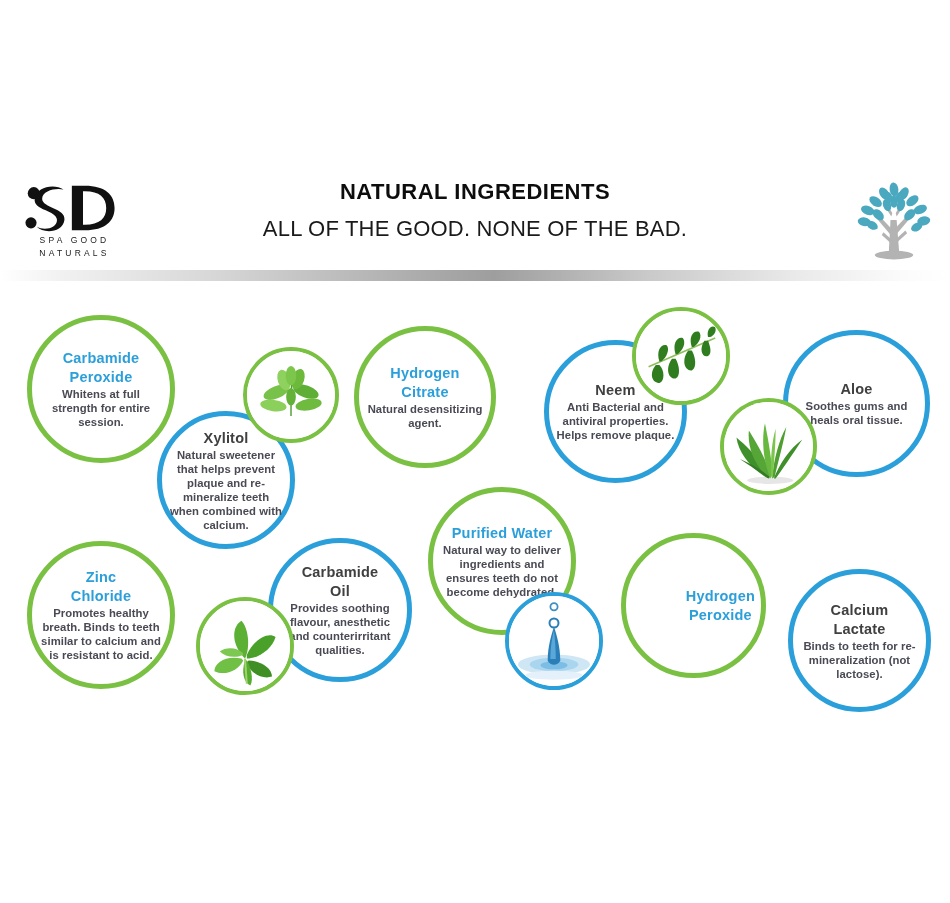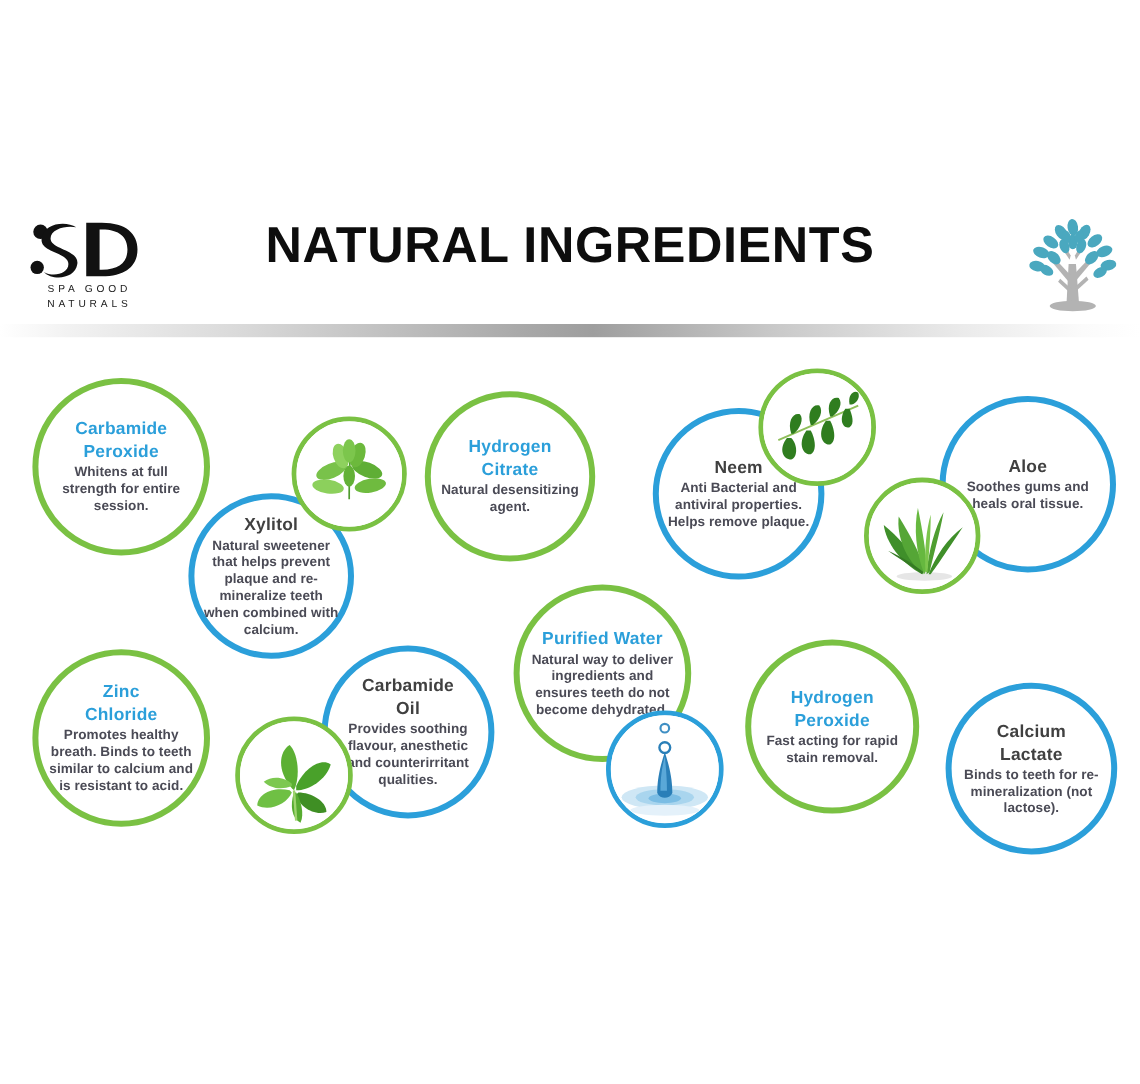--- a/index.html
+++ b/index.html
@@ -47,26 +47,26 @@
     white-space: nowrap;
   }
   .title-block {
     position: absolute;
     left: 0;
     top: 0;
     width: 950px;
     text-align: center;
   }
   .main-title {
-    font-size: 42px;
+    font-size: 22px;
     font-weight: bold;
     letter-spacing: 0.5px;
     color: #0d0d0d;
     line-height: 44px;
-    margin: 12px;
+    margin: 0;
   }
   .sub-title {
     font-size: 22px;
     font-weight: 400;
     letter-spacing: 0.2px;
     color: #1a1a1a;
     line-height: 30px;
     margin: 0;
   }
   .tree-logo {
@@ -156,20 +156,21 @@
                  C 27 56, 48 55, 50 41 C 52 28, 26 28, 26 18 C 26 9, 41 6, 49 8 Z" fill="#111"></path>
         <path d="M58 4 L 58 52 L 72 52 C 94 52, 104 42, 104 28 C 104 14, 94 4, 72 4 Z
                  M 70 10 L 72 10 C 88 10, 95 17, 95 28 C 95 39, 88 46, 72 46 L 70 46 Z" fill="#111"></path>
       </svg>
       <div class="logo-sub1">SPA GOOD</div>
       <div class="logo-sub2">NATURALS</div>
     </div>
 
     <div class="title-block">
       <div class="main-title">NATURAL INGREDIENTS</div>
+      <div class="sub-title">ALL OF THE GOOD. NONE OF THE BAD.</div>
     </div>
 
     <svg class="tree-logo" viewBox="0 0 100 96">
       <g fill="#b3b3b3">
         <path d="M46 48 L44 86 L56 86 L53 48 Z"></path>
         <path d="M49 60 L34 44 L31 47 L47 66 Z"></path>
         <path d="M51 58 L66 42 L69 45 L53 64 Z"></path>
         <path d="M49 72 L38 62 L36 65 L48 76 Z"></path>
         <path d="M52 70 L63 60 L65 63 L53 74 Z"></path>
         <path d="M48 40 L42 30 L39 32 L47 44 Z"></path>
@@ -337,21 +338,20 @@
       <circle cx="50" cy="30" r="5" fill="none" stroke="#2a7fb8" stroke-width="2.2"></circle>
       <circle cx="50" cy="12" r="4" fill="none" stroke="#3f8fc4" stroke-width="2"></circle>
       <ellipse cx="50" cy="88" rx="32" ry="5" fill="#e4f1fa"></ellipse>
     </svg>
   </div>
 
   <div class="circle green layer-text" style="left:621px; top:533px; width:145px; height:145px;">
     <div class="circle-inner">
       <span class="c-title tblue">Hydrogen</span>
       <span class="c-title tblue">Peroxide</span>
-      <span class="c-body">Fast acting for rapid stain removal.</span>
     </div>
   </div>
 
   <div class="circle blue layer-text" style="left:788px; top:569px; width:143px; height:143px;">
     <div class="circle-inner">
       <span class="c-title tgreen">Calcium</span>
       <span class="c-title tgreen">Lactate</span>
       <span class="c-body">Binds to teeth for re-mineralization (not lactose).</span>
     </div>
   </div>

